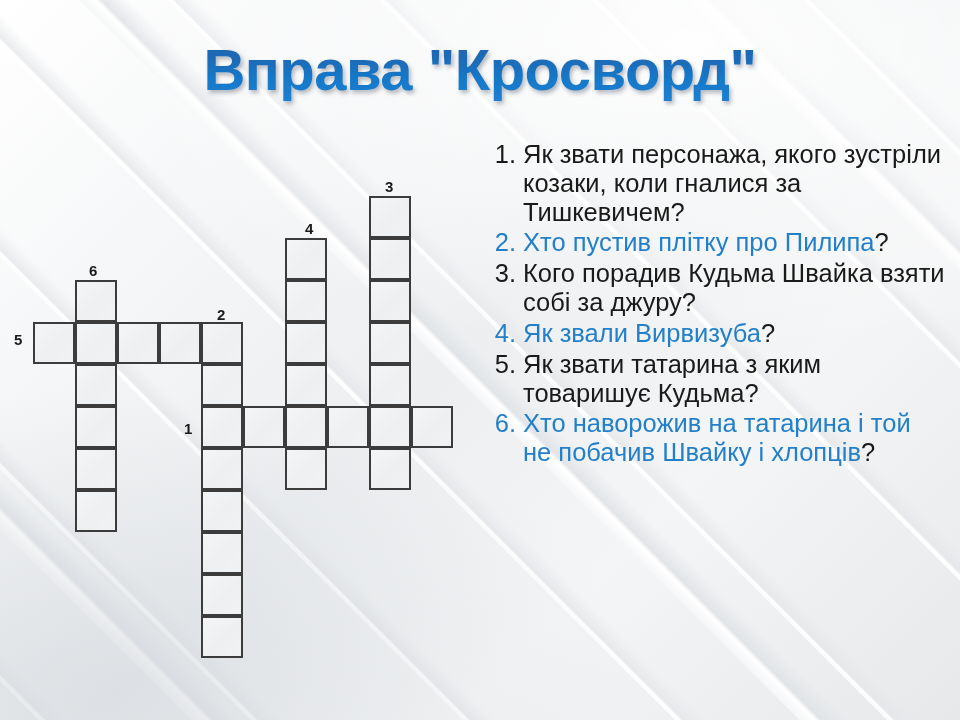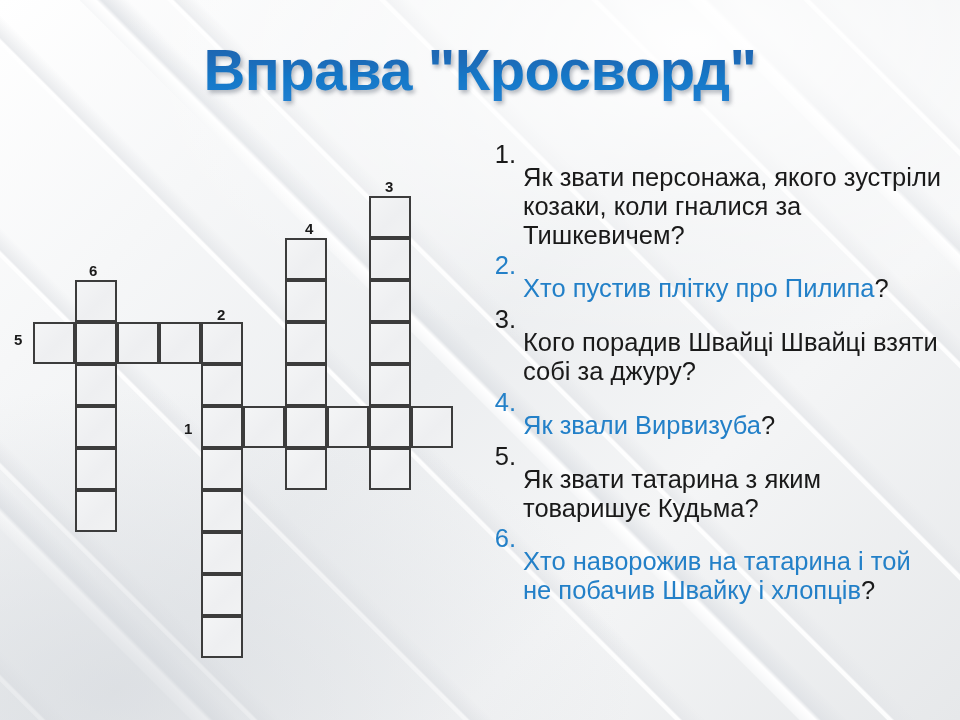--- a/index.html
+++ b/index.html
@@ -102,21 +102,20 @@
   }
   .q-num {
     flex: 0 0 auto;
     width: 33px;
     text-align: right;
     padding-right: 7px;
     white-space: nowrap;
   }
   .q-text {
     flex: 1 1 auto;
-    margin-top: 23px;
   }
   .q-dark  { color: #1a1a1a; }
   .q-blue  { color: #2380c8; }
   .q-blue .q-tail { color: #1a1a1a; }
 
   
   .crossword {
     position: absolute;
     left: 0;
     top: 0;
@@ -196,21 +195,21 @@
       <div class="q-item q-dark">
         <span class="q-num">1.</span>
         <span class="q-text">Як звати персонажа, якого зустріли козаки, коли гналися за Тишкевичем?</span>
       </div>
       <div class="q-item q-blue">
         <span class="q-num">2.</span>
         <span class="q-text">Хто пустив плітку про Пилипа<span class="q-tail">?</span></span>
       </div>
       <div class="q-item q-dark">
         <span class="q-num">3.</span>
-        <span class="q-text">Кого порадив Швайці Швайці взяти собі за джуру?</span>
+        <span class="q-text">Кого порадив Кудьма Швайка взяти собі за джуру?</span>
       </div>
       <div class="q-item q-blue">
         <span class="q-num">4.</span>
         <span class="q-text">Як звали Вирвизуба<span class="q-tail">?</span></span>
       </div>
       <div class="q-item q-dark">
         <span class="q-num">5.</span>
         <span class="q-text">Як звати татарина з яким товаришує Кудьма?</span>
       </div>
       <div class="q-item q-blue">

